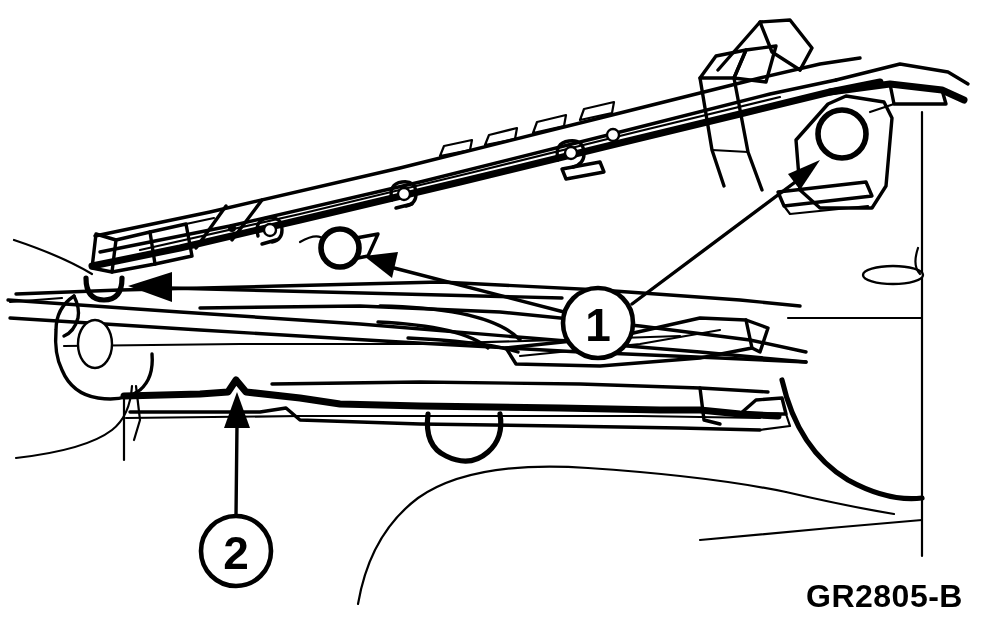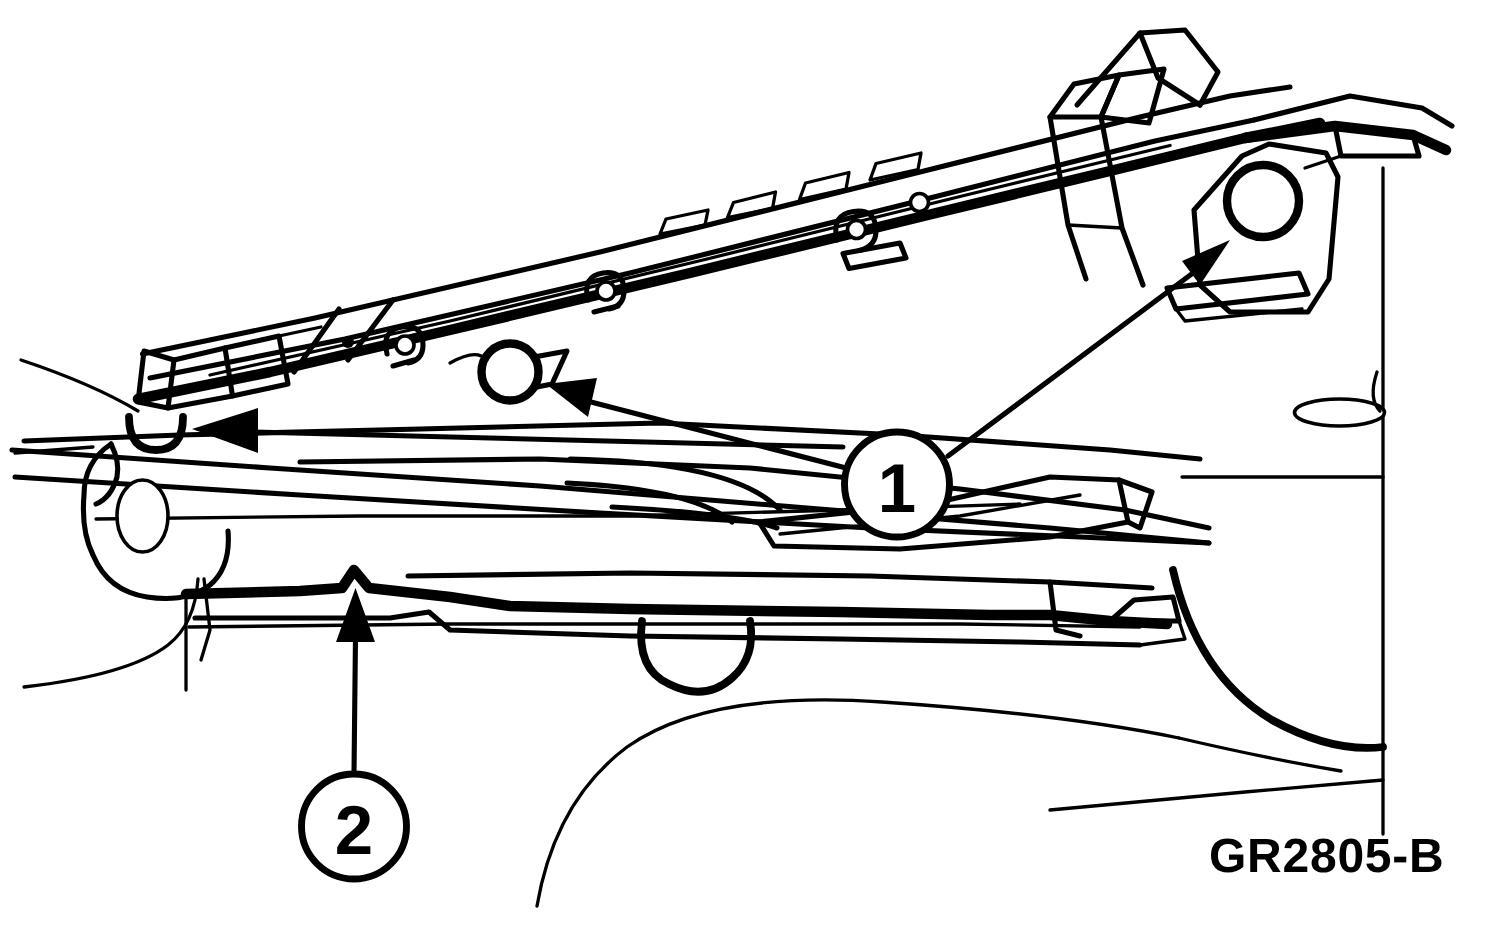--- a/index.html
+++ b/index.html
@@ -238,15 +238,15 @@
       </g>
 
       <g>
         <circle class="callout-circle" cx="236" cy="551" r="35"></circle>
         <text class="callout-text" x="236" y="553">2</text>
       </g>
     </g>
 
   </svg>
 
-  <div class="fig-label" style="left:806px; top:554px;">GR2805-B</div>
+  <div class="fig-label" style="left:806px; top:580px;">GR2805-B</div>
 
 </div>
 
 </body></html>

